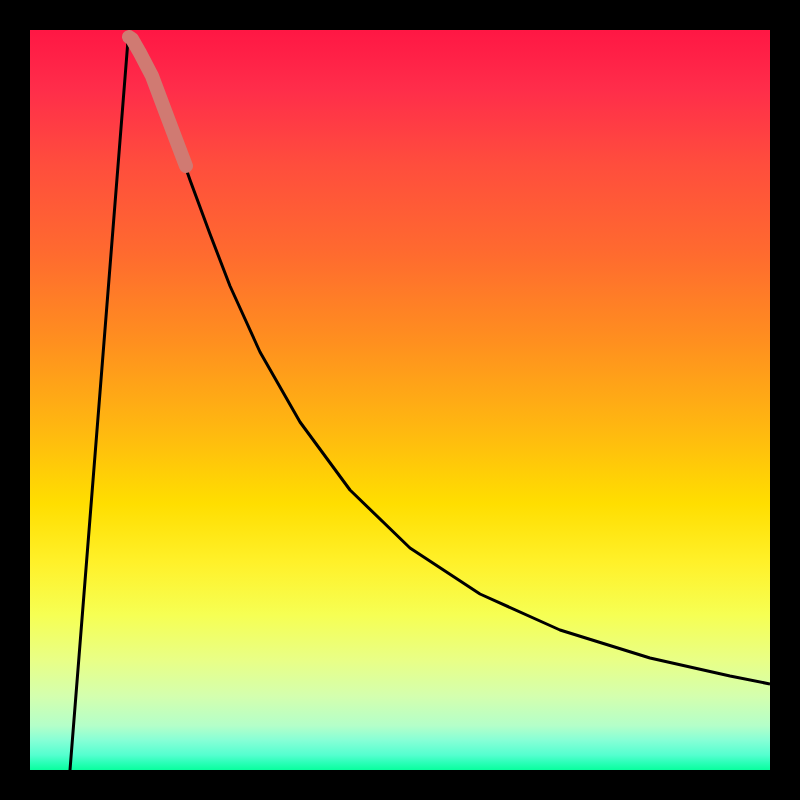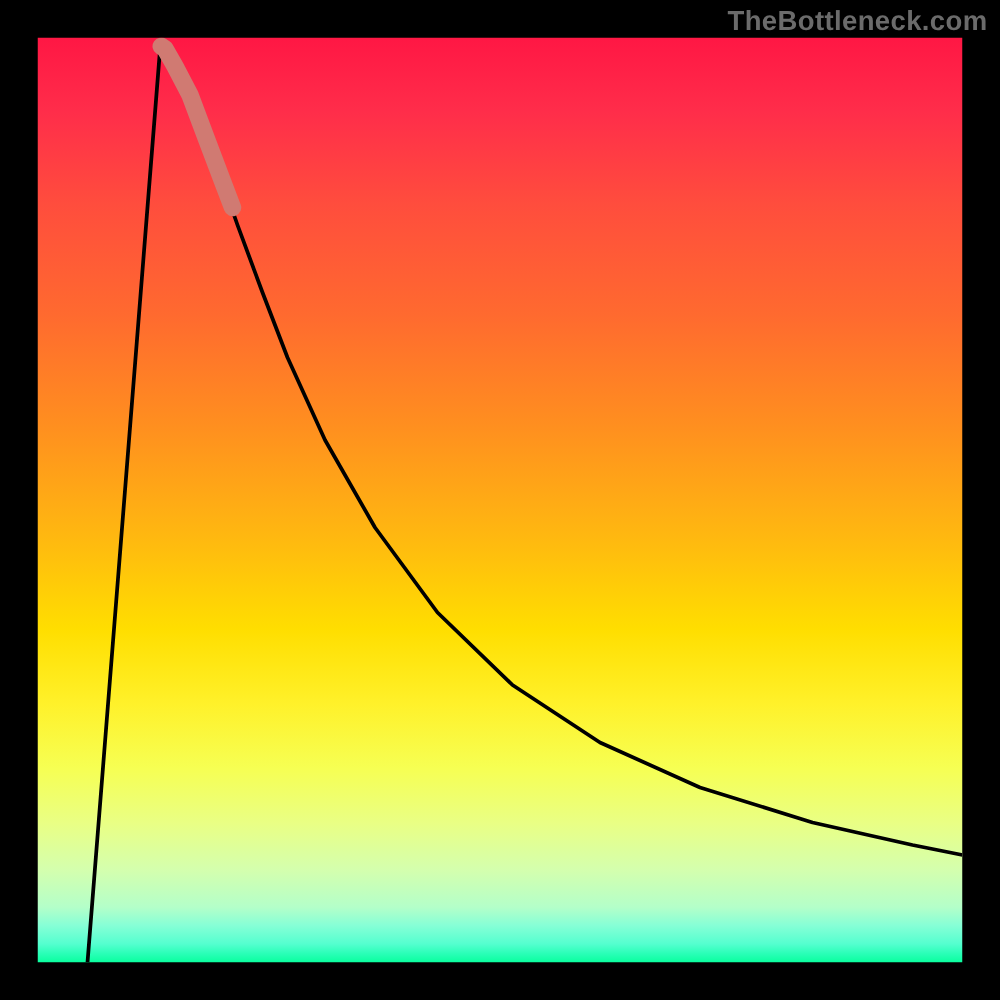--- a/index.html
+++ b/index.html
@@ -58,21 +58,20 @@
   }
   svg.curve {
     position: absolute;
     inset: 0;
   }
 </style>
 </head>
 <body>
 
 <div class="frame">
-  <div class="watermark">TheBottleneck.com</div>
 
   <div class="plot-area">
     <div class="gradient-bg"></div>
     <svg class="curve" viewBox="0 0 740 740" preserveAspectRatio="none">
       <path id="path-curve" fill="none" stroke="#000000" stroke-width="3" stroke-linejoin="round" d="M40 740 L98 10 L100 8 L106 14 L116 32 L130 68 L146 110 L160 150 L180 204 L200 256 L230 322 L270 392 L320 460 L380 518 L450 564 L530 600 L620 628 L700 646 L740 654"></path>
       <path id="path-highlight" fill="none" stroke="#d07a72" stroke-width="14" stroke-linecap="round" stroke-linejoin="round" d="M99 7 L102 9 L110 23 L122 46 L134 78 L148 115 L156 136"></path>
     </svg>
   </div>
 </div>
 

